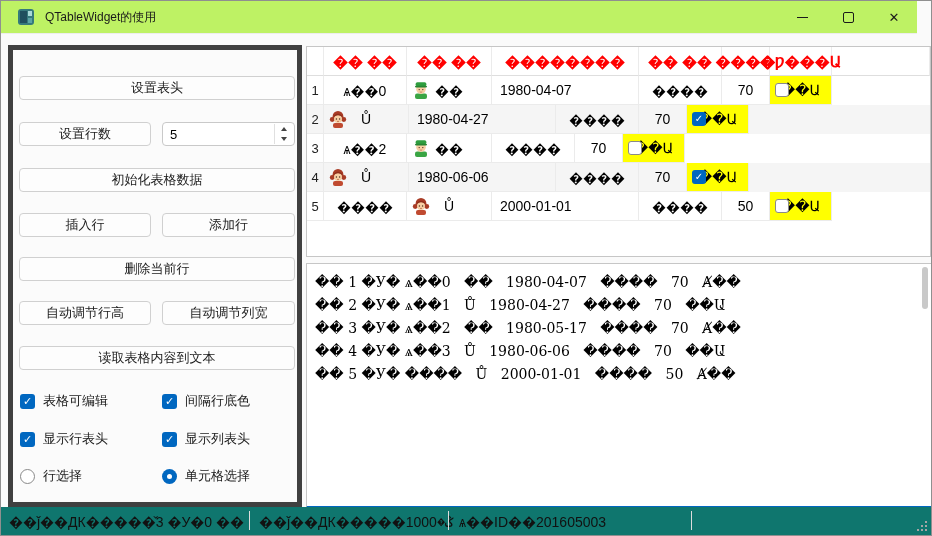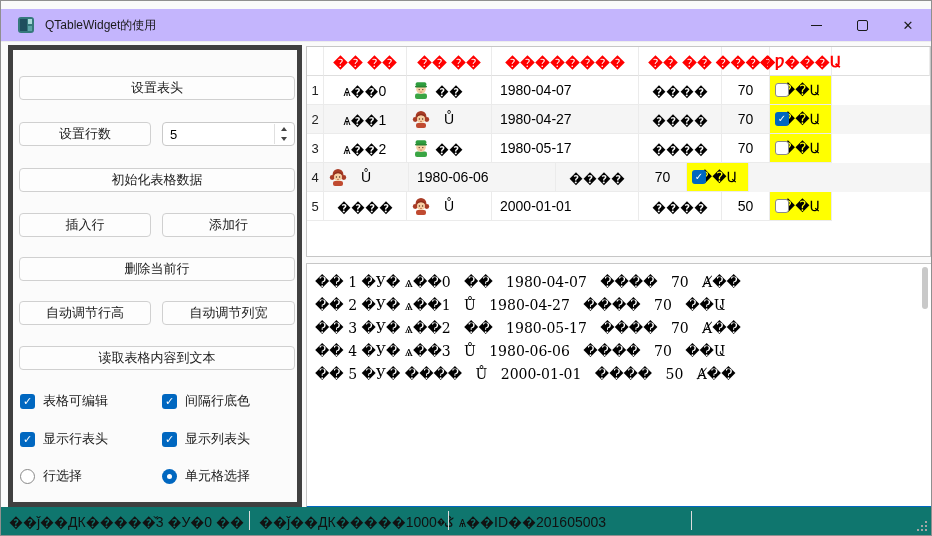--- a/index.html
+++ b/index.html
@@ -1,19 +1,19 @@
 <!DOCTYPE html>
 <html><head>
 <meta charset="utf-8">
 <style>
   html,body{margin:0;padding:0;background:#d8d8d8;}
   .win{position:relative;width:932px;height:536px;background:#fafafa;border:1px solid #8f8f8f;
        box-sizing:border-box;font-family:"Liberation Sans",sans-serif;overflow:hidden;}
   
-  .titlebar{position:absolute;left:0;top:0;right:0;height:32px;background:#c4b5fd;border-bottom:1px solid #ededed;margin-top:8px;}
+  .titlebar{position:absolute;left:0;top:0;right:14px;height:32px;background:#bef264;border-bottom:1px solid #ededed;}
   .title-icon{position:absolute;left:17px;top:8px;width:16px;height:16px;}
   .title-text{position:absolute;left:44px;top:8px;font-size:12px;color:#1a1a1a;}
   .win-btn{position:absolute;top:0;width:46px;height:32px;display:flex;align-items:center;justify-content:center;color:#1a1a1a;}
   .btn-min{right:92px;} .btn-max{right:46px;} .btn-close{right:0;}
   .glyph-min{width:11px;height:1px;background:#1a1a1a;}
   .glyph-max{width:9px;height:9px;border:1px solid #1a1a1a;border-radius:2px;}
   .glyph-close{font-size:13px;line-height:1;}
   
   .left-panel{position:absolute;left:7px;top:44px;width:294px;height:462px;background:#fbfbfb;
               border:5px solid #404040;box-sizing:border-box;}
@@ -178,21 +178,20 @@
           <div class="cell col4">����</div>
           <div class="cell col5">70</div>
           <div class="cell col6 party">
             <span class="tchk off"></span>
             <span>��Ա</span>
           </div>
           <div class="cell fill"></div>
         </div>
         <div class="trow alt">
           <div class="cell col0">2</div>
-          <div class="cell col1">ѧ��1</div>
           <div class="cell col2">
             <span class="avatar"><svg width="18" height="18" viewBox="0 0 18 18">
                 <circle cx="3.2" cy="9.5" r="2.4" fill="#a93c26"></circle>
                 <circle cx="14.8" cy="9.5" r="2.4" fill="#a93c26"></circle>
                 <rect x="4" y="13" width="10" height="5" rx="2" fill="#c04a30"></rect>
                 <circle cx="9" cy="6.4" r="5.4" fill="#a93c26"></circle>
                 <circle cx="9" cy="9" r="4" fill="#f7cfa4"></circle>
                 <path d="M4.8 7 Q9 3.6 13.2 7 L13.2 5.4 Q9 2 4.8 5.4 Z" fill="#8f2f1c"></path>
                 <circle cx="7.4" cy="9" r="0.7" fill="#4a3020"></circle>
                 <circle cx="10.6" cy="9" r="0.7" fill="#4a3020"></circle>
@@ -217,21 +216,20 @@
                 <rect x="3" y="12.5" width="12" height="5.5" rx="2" fill="#3aa544"></rect>
                 <circle cx="9" cy="8.2" r="4.8" fill="#f7cfa4"></circle>
                 <rect x="3.6" y="1.2" width="10.8" height="4.2" rx="1.8" fill="#2f9e3f"></rect>
                 <rect x="3" y="4.8" width="12" height="1.6" rx="0.8" fill="#278533"></rect>
                 <circle cx="7.2" cy="8.6" r="0.7" fill="#4a3020"></circle>
                 <circle cx="10.8" cy="8.6" r="0.7" fill="#4a3020"></circle>
                 <path d="M7.8 10.8 Q9 11.8 10.2 10.8" stroke="#b06a4a" stroke-width="0.7" fill="none"></path>
               </svg></span>
             <span>��</span>
           </div>
-          <div class="cell col3">1980-05-17</div>
           <div class="cell col4">����</div>
           <div class="cell col5">70</div>
           <div class="cell col6 party">
             <span class="tchk off"></span>
             <span>��Ա</span>
           </div>
           <div class="cell fill"></div>
         </div>
         <div class="trow alt">
           <div class="cell col0">4</div>

